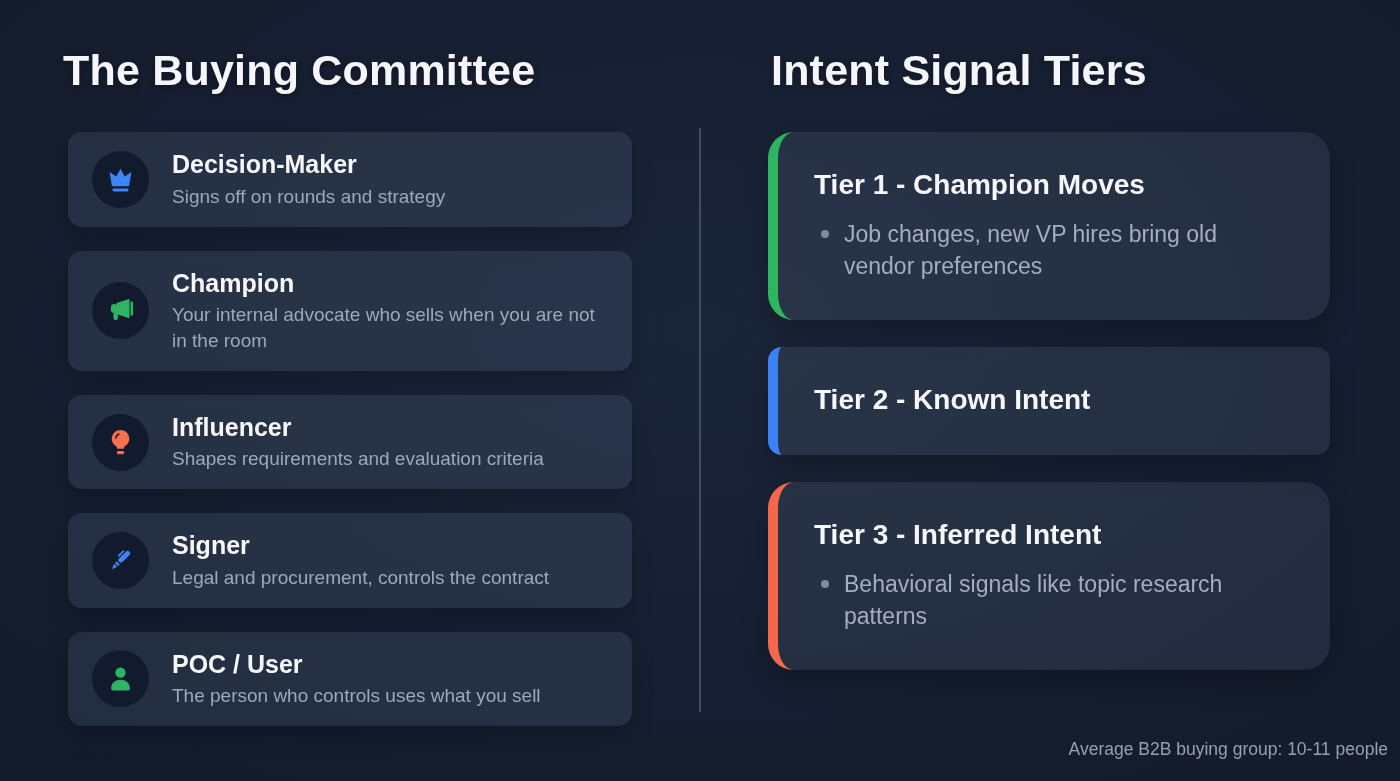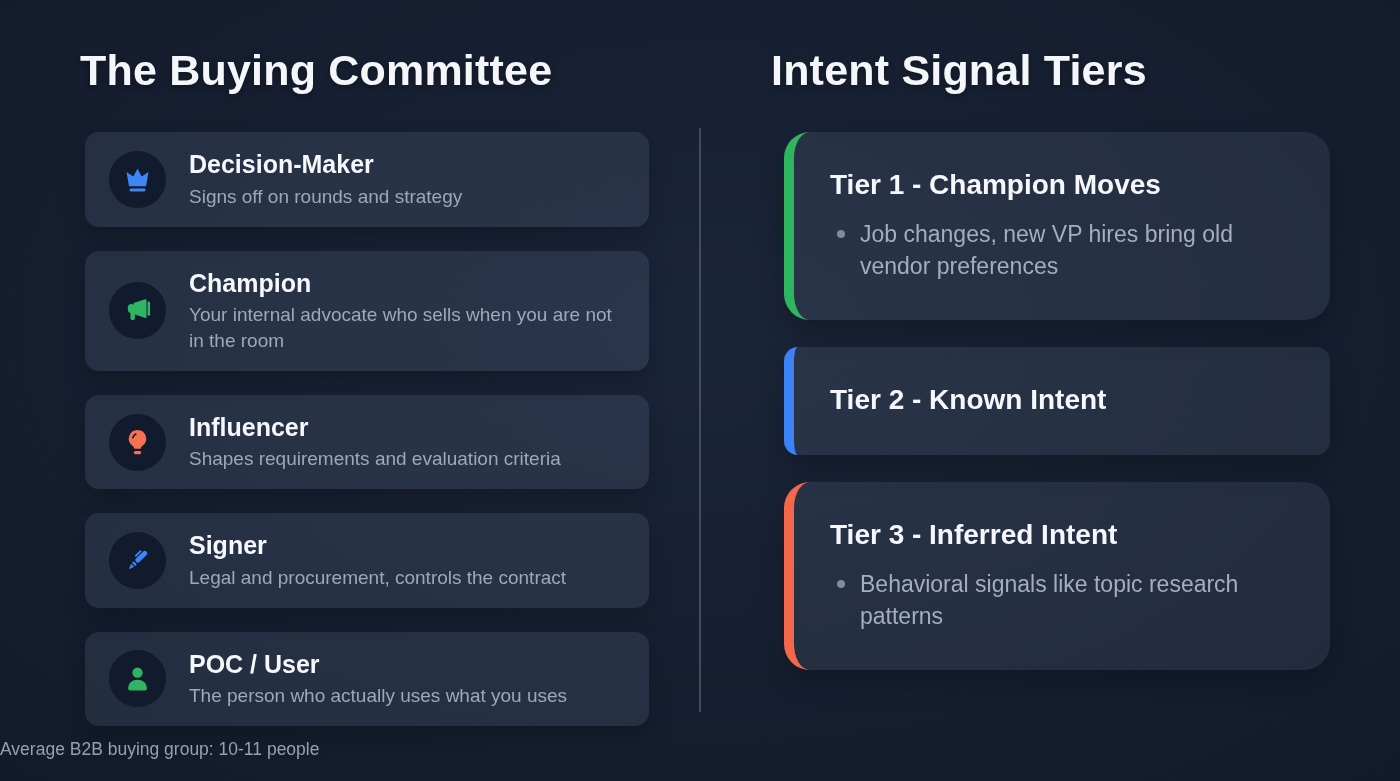--- a/index.html
+++ b/index.html
@@ -16,21 +16,21 @@
     background: radial-gradient(115% 125% at 50% 42%, #1b2539 0%, #141c2d 52%, #0c1322 100%);
   }
   h1.section-title {
     color: #f4f6fa;
     font-size: 43px;
     font-weight: 700;
     letter-spacing: 0.2px;
     line-height: 1.15;
     text-shadow: 0 2px 6px rgba(0,0,0,0.35);
   }
-  .col-left { position: absolute; left: 80px; top: 46px; width: 570px; }
+  .col-left { position: absolute; left: 63px; top: 46px; width: 570px; }
   .col-right { position: absolute; left: 768px; top: 46px; width: 562px; }
   .col-right h1.section-title { margin-left: 3px; }
 
   .cards {
     margin-top: 37px;
     margin-left: 5px;
     width: 564px;
     display: flex;
     flex-direction: column;
     gap: 24px;
@@ -75,21 +75,20 @@
     flex-direction: column;
     gap: 27px;
     width: 562px;
   }
   .tier-card {
     background: rgba(160, 180, 214, 0.11);
     border-left: 10px solid #2fb45f;
     border-radius: 26px;
     padding: 36px 36px 38px 36px;
     box-shadow: 0 12px 26px rgba(0,0,0,0.24);
-    margin-left: 16px;
   }
   .tier-title {
     color: #f5f7fa;
     font-size: 28px;
     font-weight: 700;
     line-height: 1.2;
   }
   .tier-bullets { list-style: none; margin-top: 16px; }
   .tier-bullets li {
     display: flex;
@@ -116,21 +115,21 @@
     width: 2px;
     height: 584px;
     background: #414c5f;
   }
 
   .footer-note {
     position: absolute;
     left: 0;
     right: 12px;
     bottom: 21px;
-    text-align: left;
+    text-align: right;
     color: #95a0b1;
     font-size: 17.5px;
   }
 </style>
 </head>
 <body>
 
 <div class="canvas">
 
   <section class="col-left">
@@ -198,21 +197,21 @@
 
       <div class="role-card">
         <span class="icon-circle">
           <svg viewBox="0 0 48 48">
             <circle cx="24" cy="15" r="8" fill="#2fb465"></circle>
             <path d="M9.5 39.5 c0 -8.5 6.8 -13.5 14.5 -13.5 s14.5 5 14.5 13.5 a3 3 0 0 1 -3 3 l-23 0 a3 3 0 0 1 -3 -3 Z" fill="#2fb465"></path>
           </svg>
         </span>
         <div class="role-text">
           <div class="role-title">POC / User</div>
-          <div class="role-desc">The person who actually uses what you uses</div>
+          <div class="role-desc">The person who controls uses what you sell</div>
         </div>
       </div>
 
     </div>
   </section>
 
   <div class="divider"></div>
 
   <section class="col-right">
     <h1 class="section-title">Intent Signal Tiers</h1>

